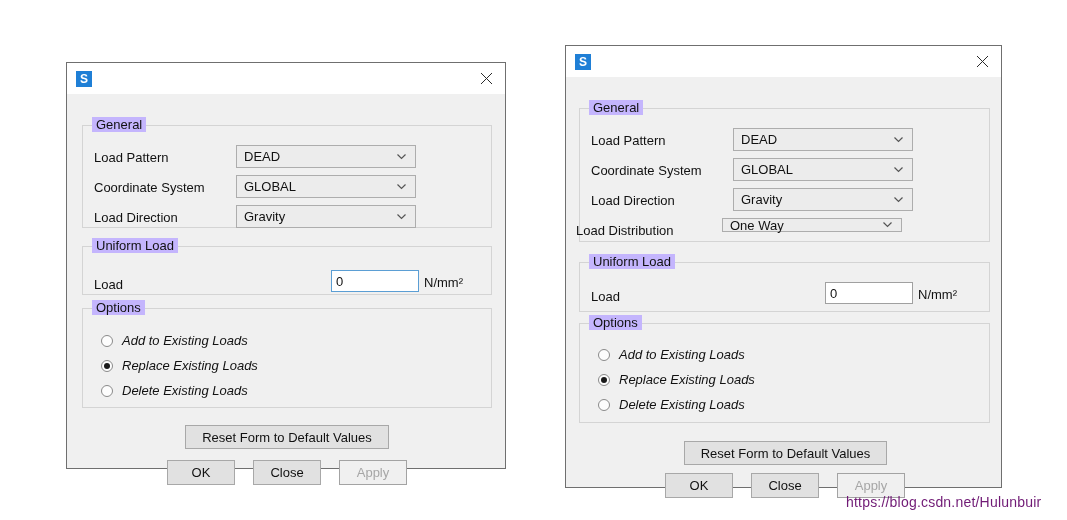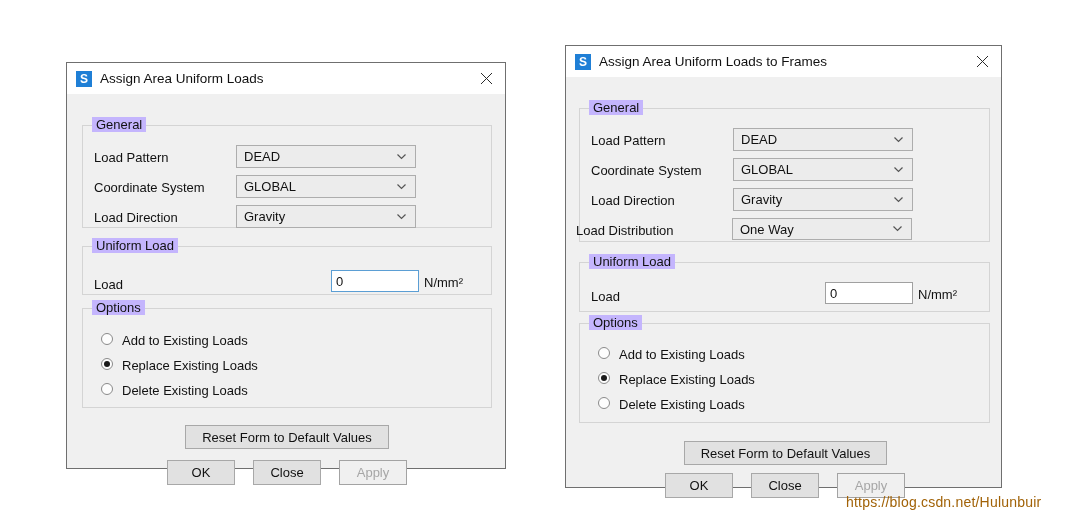--- a/index.html
+++ b/index.html
@@ -133,21 +133,23 @@
     position: absolute;
     font-size: 13px;
     color: #111111;
     white-space: nowrap;
   }
 
   
   .radio-row {
     position: absolute;
     display: flex;
+    align-items: center;
     cursor: default;
+    font-style: italic;
   }
   .radio {
     width: 12px;
     height: 12px;
     border-radius: 50%;
     border: 1px solid #8a8a8a;
     background: #fdfdfd;
     box-sizing: border-box;
     position: relative;
     flex: 0 0 auto;
@@ -186,33 +188,32 @@
   .btn.disabled {
     background: #f0f0f0;
     border: 1px solid #a3a3a3;
     color: #a6a6a6;
   }
 
   
   .watermark {
     position: absolute;
     font-size: 14px;
-    color: #a16207;
+    color: #701a75;
     white-space: nowrap;
     letter-spacing: 0.2px;
   }
 </style>
 </head>
 <body>
 
 <div class="dialog" style="left:66px; top:62px; width:440px; height:407px;">
 
   <div class="titlebar">
     <div class="app-icon">S</div>
-    <div class="title-text">Assign Area Uniform Loads</div>
     <div class="close-btn">
       <svg width="13" height="13" viewBox="0 0 13 13">
         <path d="M1 1 L12 12 M12 1 L1 12" stroke="#2b2b2b" stroke-width="1" fill="none"></path>
       </svg>
     </div>
   </div>
 
   <div class="dlg-body">
 
     <div class="group" style="left:15px; top:31px; width:410px; height:103px;">
@@ -287,21 +288,20 @@
     <div class="btn" style="left:100px; top:366px; width:68px; height:25px;">OK</div>
     <div class="btn" style="left:186px; top:366px; width:68px; height:25px;">Close</div>
     <div class="btn disabled" style="left:272px; top:366px; width:68px; height:25px;">Apply</div>
   </div>
 </div>
 
 <div class="dialog" style="left:565px; top:45px; width:437px; height:443px;">
 
   <div class="titlebar">
     <div class="app-icon">S</div>
-    <div class="title-text">Assign Area Uniform Loads to Frames</div>
     <div class="close-btn">
       <svg width="13" height="13" viewBox="0 0 13 13">
         <path d="M1 1 L12 12 M12 1 L1 12" stroke="#2b2b2b" stroke-width="1" fill="none"></path>
       </svg>
     </div>
   </div>
 
   <div class="dlg-body">
 
     <div class="group" style="left:13px; top:31px; width:411px; height:134px;">
@@ -340,21 +340,21 @@
       <span class="chev">
         <svg width="9" height="6" viewBox="0 0 9 6">
             <path d="M0.5 0.5 L4.5 4.5 L8.5 0.5" stroke="#555" stroke-width="1.2" fill="none"></path>
           </svg>
       </span>
     </div>
 
     <div class="frow" style="left:10px; top:146px;">
       <span class="flabel">Load Distribution</span>
     </div>
-    <div class="combo" style="left:166px; top:141px; width:180px; height:22px;">
+    <div class="combo" style="left:156px; top:141px; width:180px; height:14px;">
       <span>One Way</span>
       <span class="chev">
         <svg width="9" height="6" viewBox="0 0 9 6">
             <path d="M0.5 0.5 L4.5 4.5 L8.5 0.5" stroke="#555" stroke-width="1.2" fill="none"></path>
           </svg>
       </span>
     </div>
 
     <div class="group" style="left:13px; top:185px; width:411px; height:50px;">
       <div class="group-label">Uniform Load</div>

